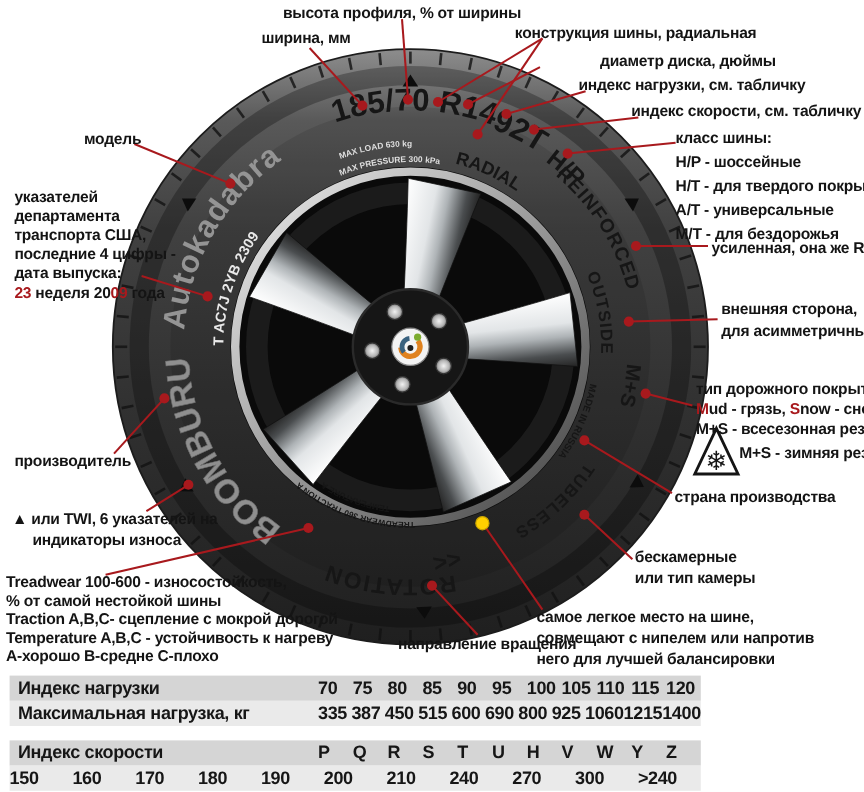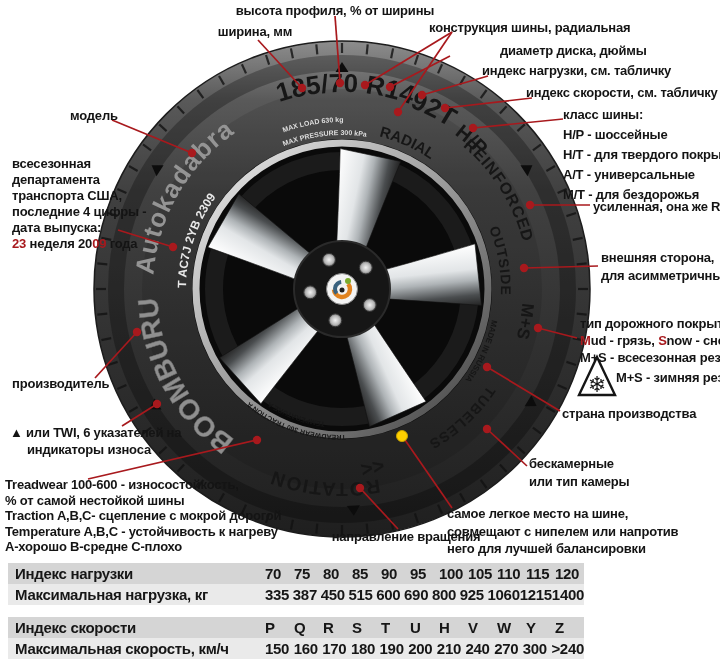--- a/index.html
+++ b/index.html
@@ -284,21 +284,21 @@
     <div class="ln">совмещают с нипелем или напротив</div>
     <div class="ln">него для лучшей балансировки</div>
   </div>
   <div class="lbl lh175" style="left:529px;top:455px;">
     <div class="ln">бескамерные</div>
     <div class="ln">или тип камеры</div>
   </div>
   <div class="lbl center" style="left:300px;top:529px;width:212px;">направление вращения</div>
   <div class="lbl" style="left:70px;top:108px;">модель</div>
   <div class="lbl lh16" style="left:12px;top:156px;">
-    <div class="ln">всесезонная</div>
+    <div class="ln">указателей</div>
     <div class="ln">департамента</div>
     <div class="ln">транспорта США,</div>
     <div class="ln">последние 4 цифры -</div>
     <div class="ln">дата выпуска:</div>
     <div class="ln"><span class="red">23</span><span> неделя 20</span><span class="red">09</span><span> года</span></div>
   </div>
   <div class="lbl" style="left:12px;top:376px;text-align:center;">производитель</div>
   <div class="lbl lh17" style="left:10px;top:424px;">
     <div class="ln">▲ или TWI, 6 указателей на</div>
     <div class="ln ind">индикаторы износа</div>
@@ -350,21 +350,20 @@
         <div class="tcell">S</div>
         <div class="tcell">T</div>
         <div class="tcell">U</div>
         <div class="tcell">H</div>
         <div class="tcell">V</div>
         <div class="tcell">W</div>
         <div class="tcell">Y</div>
         <div class="tcell">Z</div>
       </div>
       <div class="trow trow-b">
-        <div class="tlabel">Максимальная скорость, км/ч</div>
         <div class="tcell">150</div>
         <div class="tcell">160</div>
         <div class="tcell">170</div>
         <div class="tcell">180</div>
         <div class="tcell">190</div>
         <div class="tcell">200</div>
         <div class="tcell">210</div>
         <div class="tcell">240</div>
         <div class="tcell">270</div>
         <div class="tcell">300</div>

